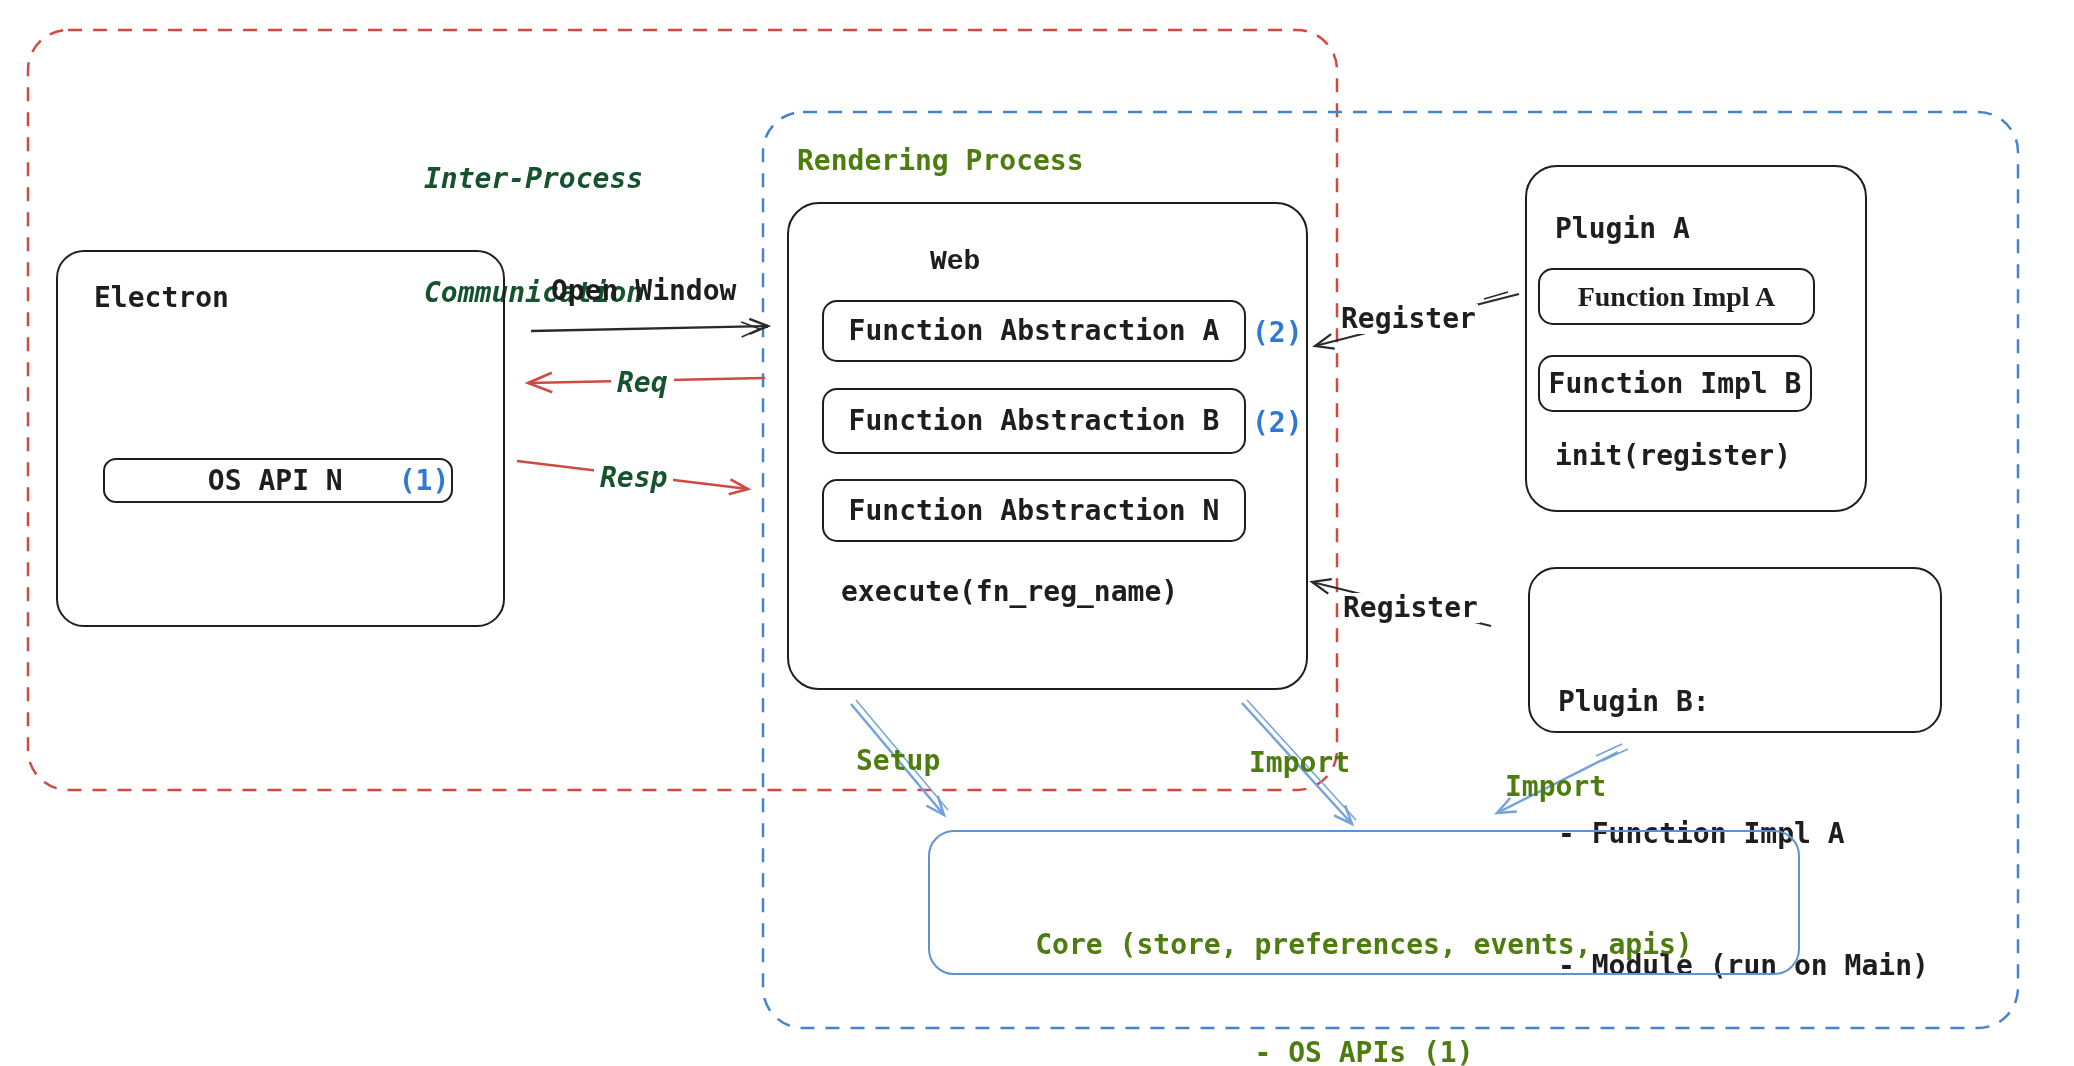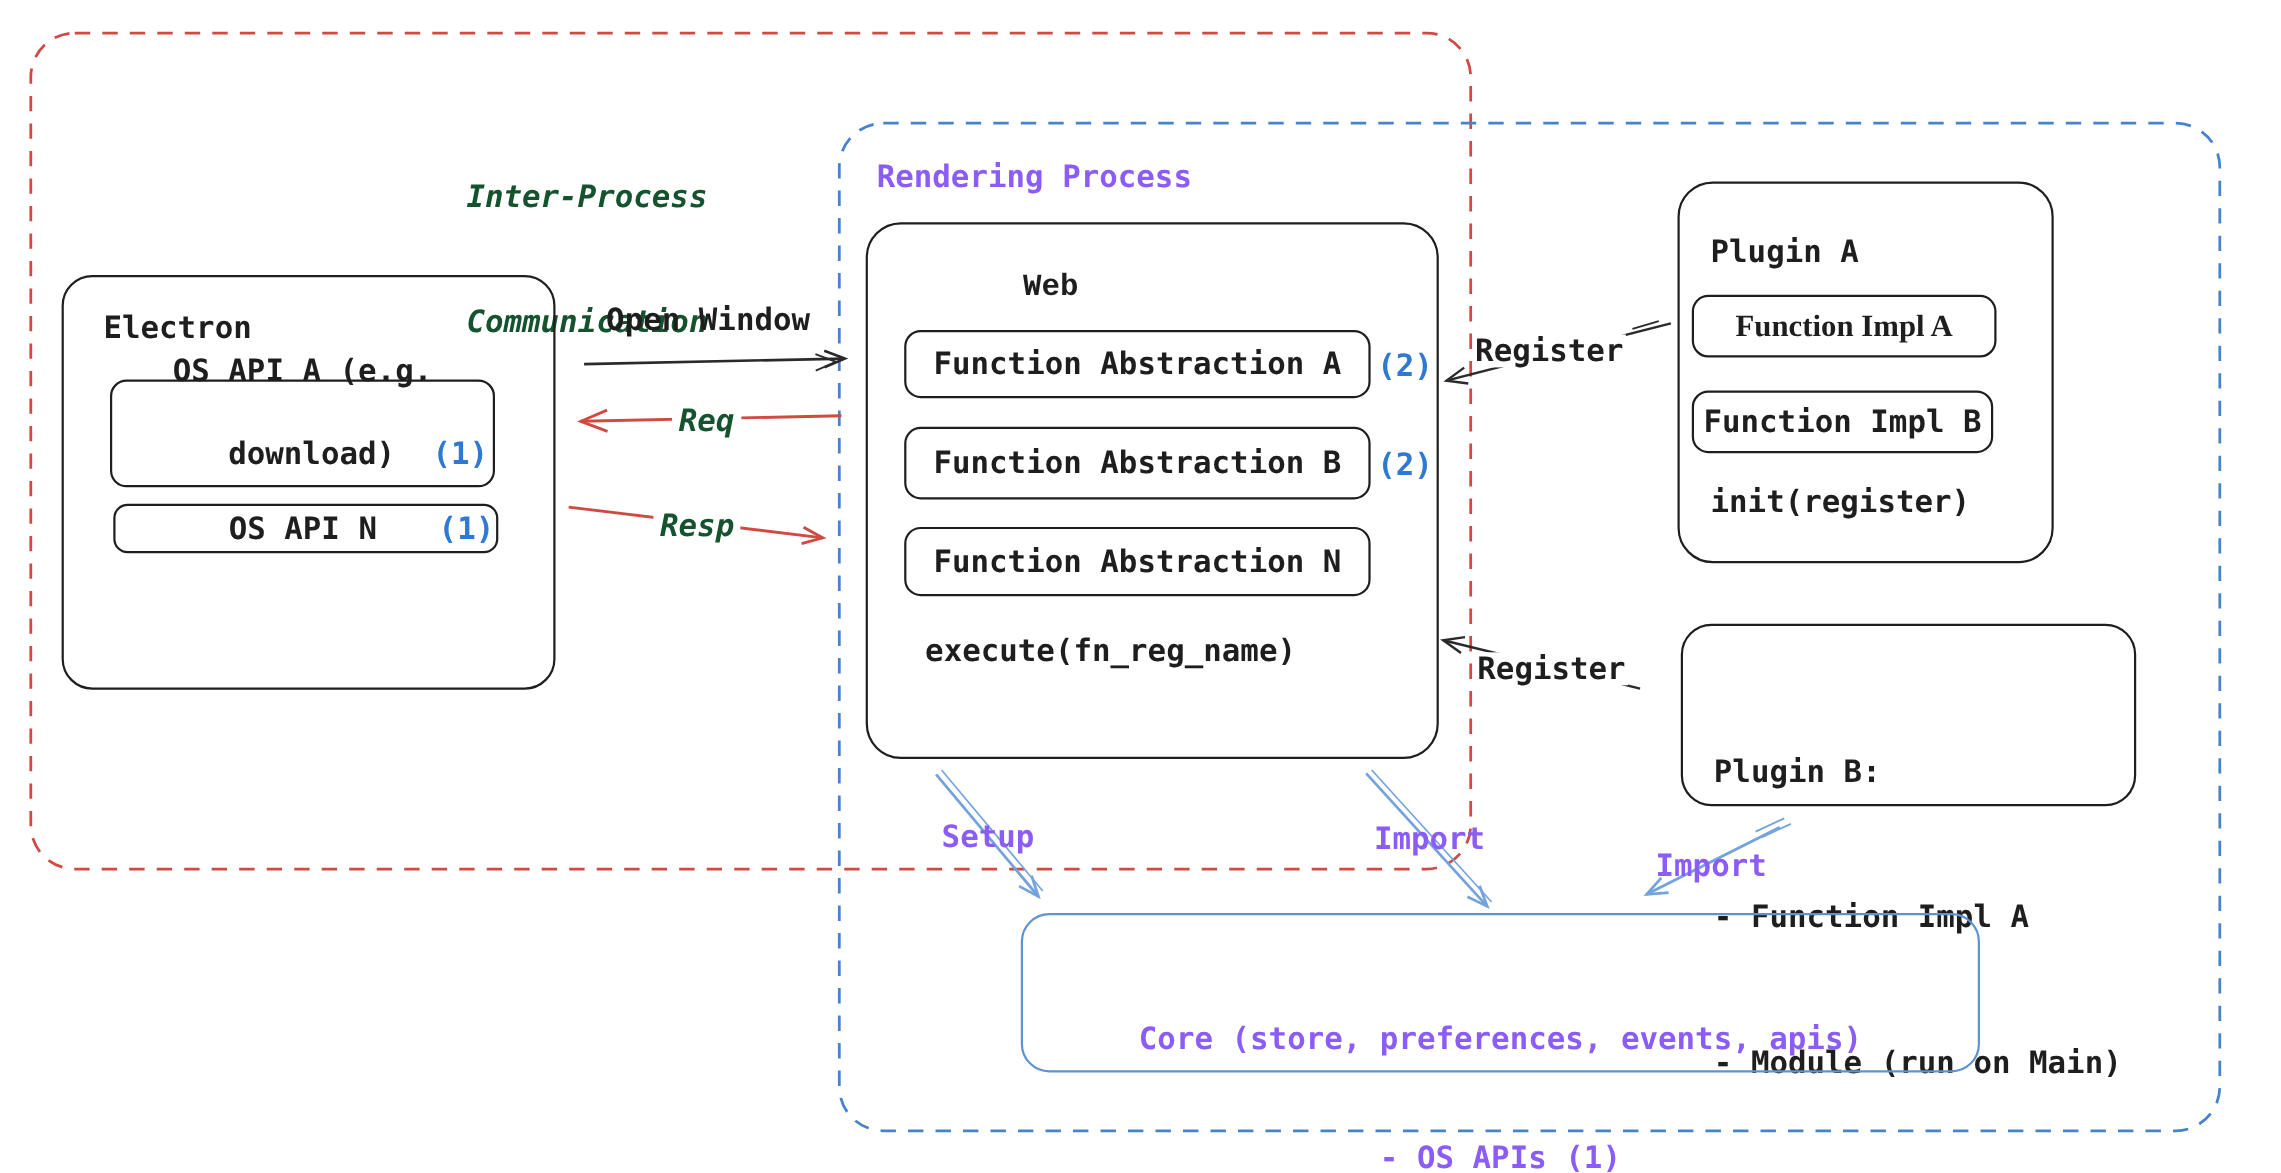--- a/index.html
+++ b/index.html
@@ -9,21 +9,21 @@
   #underlay{z-index:0;}
   .content{z-index:1;}
   #arrows{z-index:2;pointer-events:none;}
   .labels{z-index:3;}
   .abs{position:absolute;}
   .box{position:absolute;border:2.3px solid #1e1e1e;border-radius:28px;background:transparent;box-sizing:border-box;}
   .innerbox{position:absolute;border:2.2px solid #1e1e1e;border-radius:15px;background:transparent;box-sizing:border-box;
             display:flex;align-items:center;justify-content:center;flex-direction:column;}
   .txt{font-size:28px;line-height:30px;white-space:pre;}
   .red{color:#14532d;font-style:italic;}
-  .blue{color:#8b5cf6;}
+  .blue{color:#4d7c0f;}
   .black{color:#1e1e1e;}
   .badge{color:#2e79d2;}
   .lh38{line-height:38px;}
   .lh44{line-height:44px;}
   .lh36{line-height:36px;}
   .labelbg{background:#ffffff;padding:0 6px;}
   .center{text-align:center;}
   .corebox{position:absolute;border:2.5px solid #5e93d2;border-radius:26px;box-sizing:border-box;}
 </style>
 </head>
@@ -38,26 +38,20 @@
 
   <div class="abs txt red lh38" style="left:424px;top:84px;">
     <div>Inter-Process</div>
     <div>Communication</div>
   </div>
   <div class="abs txt blue" style="left:797px;top:146px;">Rendering Process</div>
 
   <div class="box" style="left:56px;top:250px;width:449px;height:377px;"></div>
   <div class="abs txt" style="left:94px;top:283px;">Electron</div>
 
-  <div class="innerbox" style="left:100px;top:345px;width:350px;height:98px;">
-    <div class="txt lh38">OS API A (e.g.</div>
-    <div class="txt lh38">
-      <span>download)</span><span class="badge" style="margin-left:34px;">(1)</span>
-    </div>
-  </div>
 
   <div class="innerbox" style="left:103px;top:458px;width:350px;height:45px;border-radius:13px;">
     <div class="txt">
       <span>OS API N</span><span class="badge" style="margin-left:56px;">(1)</span>
     </div>
   </div>
 
   <div class="box" style="left:787px;top:202px;width:521px;height:488px;border-radius:32px;"></div>
   <div class="abs txt" style="left:930px;top:247px;font-family:Liberation Mono, monospace;">Web</div>
 

